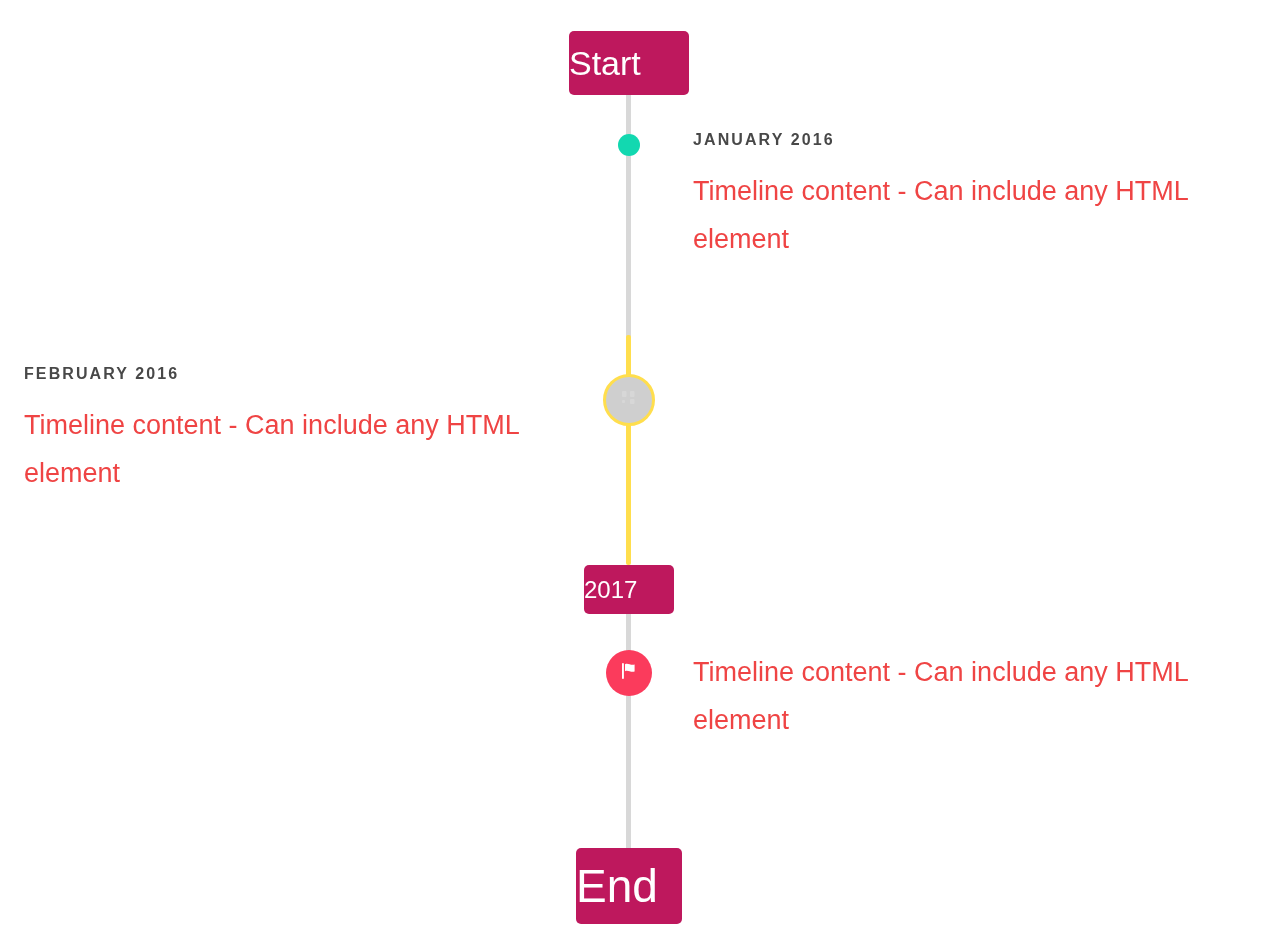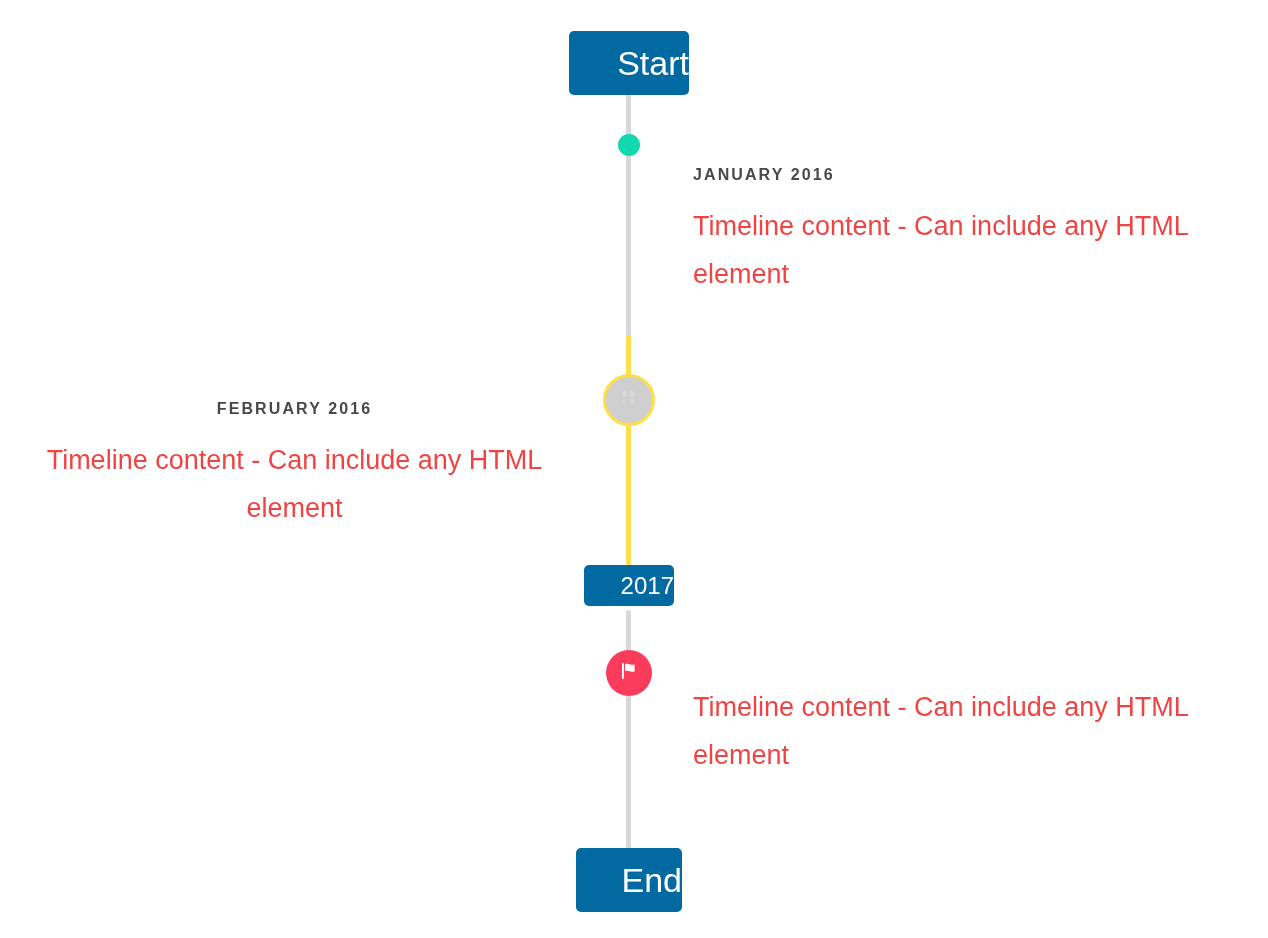--- a/index.html
+++ b/index.html
@@ -29,45 +29,45 @@
     background: #d8d8d8;
     border-radius: 2px;
   }
   .spine-top      { top: 86px;  height: 253px; }
   .spine-yellow   { top: 335px; height: 230px; background: #ffde4d; }
   .spine-bottom   { top: 610px; height: 240px; background: #d8d8d8; }
 
   
   .cap {
     position: absolute;
-    background: #0369a1;
+    background: #be185d;
     color: #ffffff;
     border-radius: 5px;
     display: flex;
     align-items: center;
-    justify-content: flex-end;
+    justify-content: flex-start;
     box-sizing: border-box;
     line-height: 1;
     z-index: 5;
     user-select: none;
   }
   .cap-start {
     left: 569px;  top: 31px;
     width: 120px; height: 64px;
     font-size: 34px;
   }
   .cap-mid {
     left: 584px;  top: 565px;
-    width: 90px;  height: 41px;
+    width: 90px;  height: 49px;
     font-size: 24px;
   }
   .cap-end {
     left: 576px;  top: 848px;
-    width: 106px; height: 64px;
-    font-size: 34px;
+    width: 106px; height: 76px;
+    font-size: 46px;
   }
 
   
   .marker {
     position: absolute;
     border-radius: 50%;
     box-sizing: border-box;
     z-index: 6;
     display: flex;
     align-items: center;
@@ -89,24 +89,24 @@
     color: #ffffff;
   }
   .marker-flag {
     left: 606px; top: 650px;
     width: 46px; height: 46px;
     background: #fb3b5c;
   }
   .marker-flag .flag-icon { color: #ffffff; }
 
   
-  .entry { position: absolute; margin-top: 35px; }
+  .entry { position: absolute; }
 
   .entry-right { left: 693px; width: 540px; text-align: left; }
-  .entry-left  { left: 24px;  width: 541px; text-align: center; }
+  .entry-left  { left: 24px;  width: 541px; text-align: left; }
 
   .entry-jan   { top: 130px; }
   .entry-feb   { top: 364px; }
   .entry-mar   { top: 648px; }
 
   .entry-date {
     font-size: 16px;
     font-weight: bold;
     letter-spacing: 2.1px;
     color: #484848;

